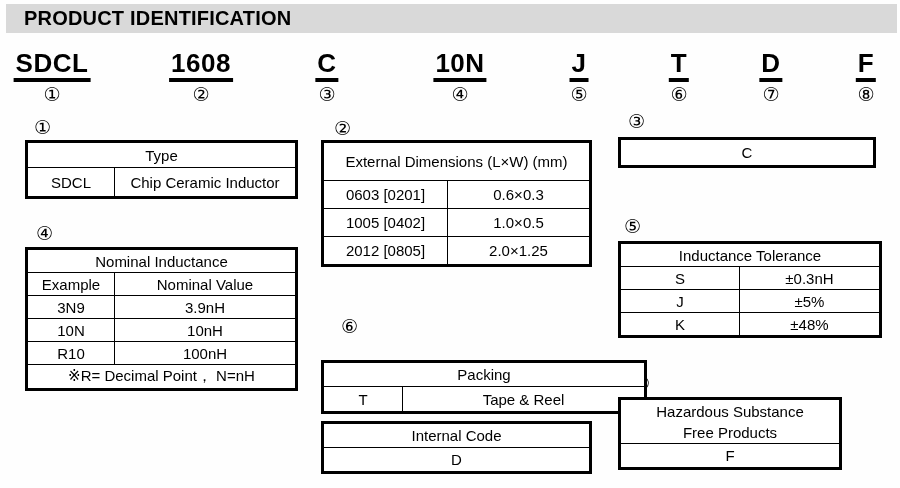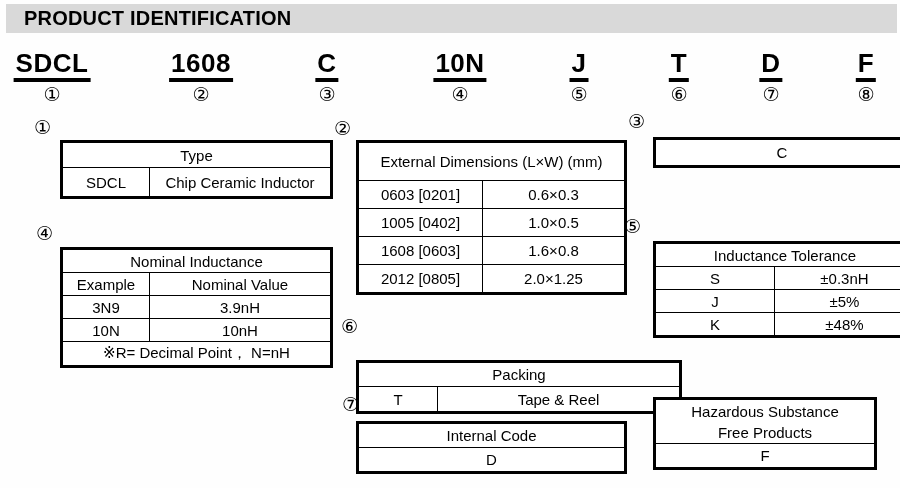--- a/index.html
+++ b/index.html
@@ -9,21 +9,21 @@
   .band{position:absolute;left:6px;top:4px;width:891px;height:29px;background:#d9d9d9;}
   .band span{display:inline-block;font-weight:bold;font-size:20px;line-height:29px;padding-left:18px;letter-spacing:.2px;}
 
   .seg{position:absolute;top:50px;transform:translateX(-50%);text-align:center;white-space:nowrap;}
   .code{display:inline-block;font-size:26px;font-weight:bold;line-height:26px;padding:0 2px 2px 2px;border-bottom:4px solid #000;letter-spacing:.5px;}
   .circ{display:block;margin-top:3px;font-size:19px;line-height:19px;font-weight:normal;font-family:"DejaVu Sans",sans-serif;}
 
   .tlabel{position:absolute;font-size:19px;line-height:19px;font-family:"DejaVu Sans",sans-serif;}
 
   table.t{position:absolute;border-collapse:collapse;background:#fff;font-size:15px;table-layout:fixed;}
-  table.t{border:3px solid #000;margin-left:35px;}
+  table.t{border:3px solid #000;}
   table.t td{border:1px solid #000;text-align:center;vertical-align:middle;padding:0;overflow:hidden;white-space:nowrap;}
   td.note{text-align:left;padding-left:5px;}
   .hd2 span{display:block;line-height:21px;}
 </style>
 </head>
 <body>
 
 <div id="app">
 
   <div class="band">
@@ -99,24 +99,20 @@
         </tr>
     <tr>
       <td style="height:27px">0603 [0201]</td>
       <td>0.6×0.3</td>
     </tr>
     <tr>
       <td style="height:27px">1005 [0402]</td>
       <td>1.0×0.5</td>
     </tr>
     <tr>
-      <td style="height:27px">1608 [0603]</td>
-      <td>1.6×0.8</td>
-    </tr>
-    <tr>
       <td style="height:27px">2012 [0805]</td>
       <td>2.0×1.25</td>
     </tr>
   </tbody>
     </table>
 
   <table class="t" style="left:618px;top:137px;width:258px">
     <tbody>
     <tr>
           <td style="height:25px">C</td>
@@ -137,20 +133,24 @@
       <td style="height:22px">Example</td>
       <td>Nominal Value</td>
     </tr>
     <tr>
       <td style="height:22px">3N9</td>
       <td>3.9nH</td>
     </tr>
     <tr>
       <td style="height:22px">10N</td>
       <td>10nH</td>
+    </tr>
+    <tr>
+      <td style="height:22px">R10</td>
+      <td>100nH</td>
     </tr>
     <tr>
           <td colspan="2" class="note" style="height:23px">※R= Decimal Point， N=nH</td>
         </tr>
   </tbody>
     </table>
 
   <table class="t" style="left:618px;top:241px;width:264px">
     <colgroup>
         <col style="width:120px">

